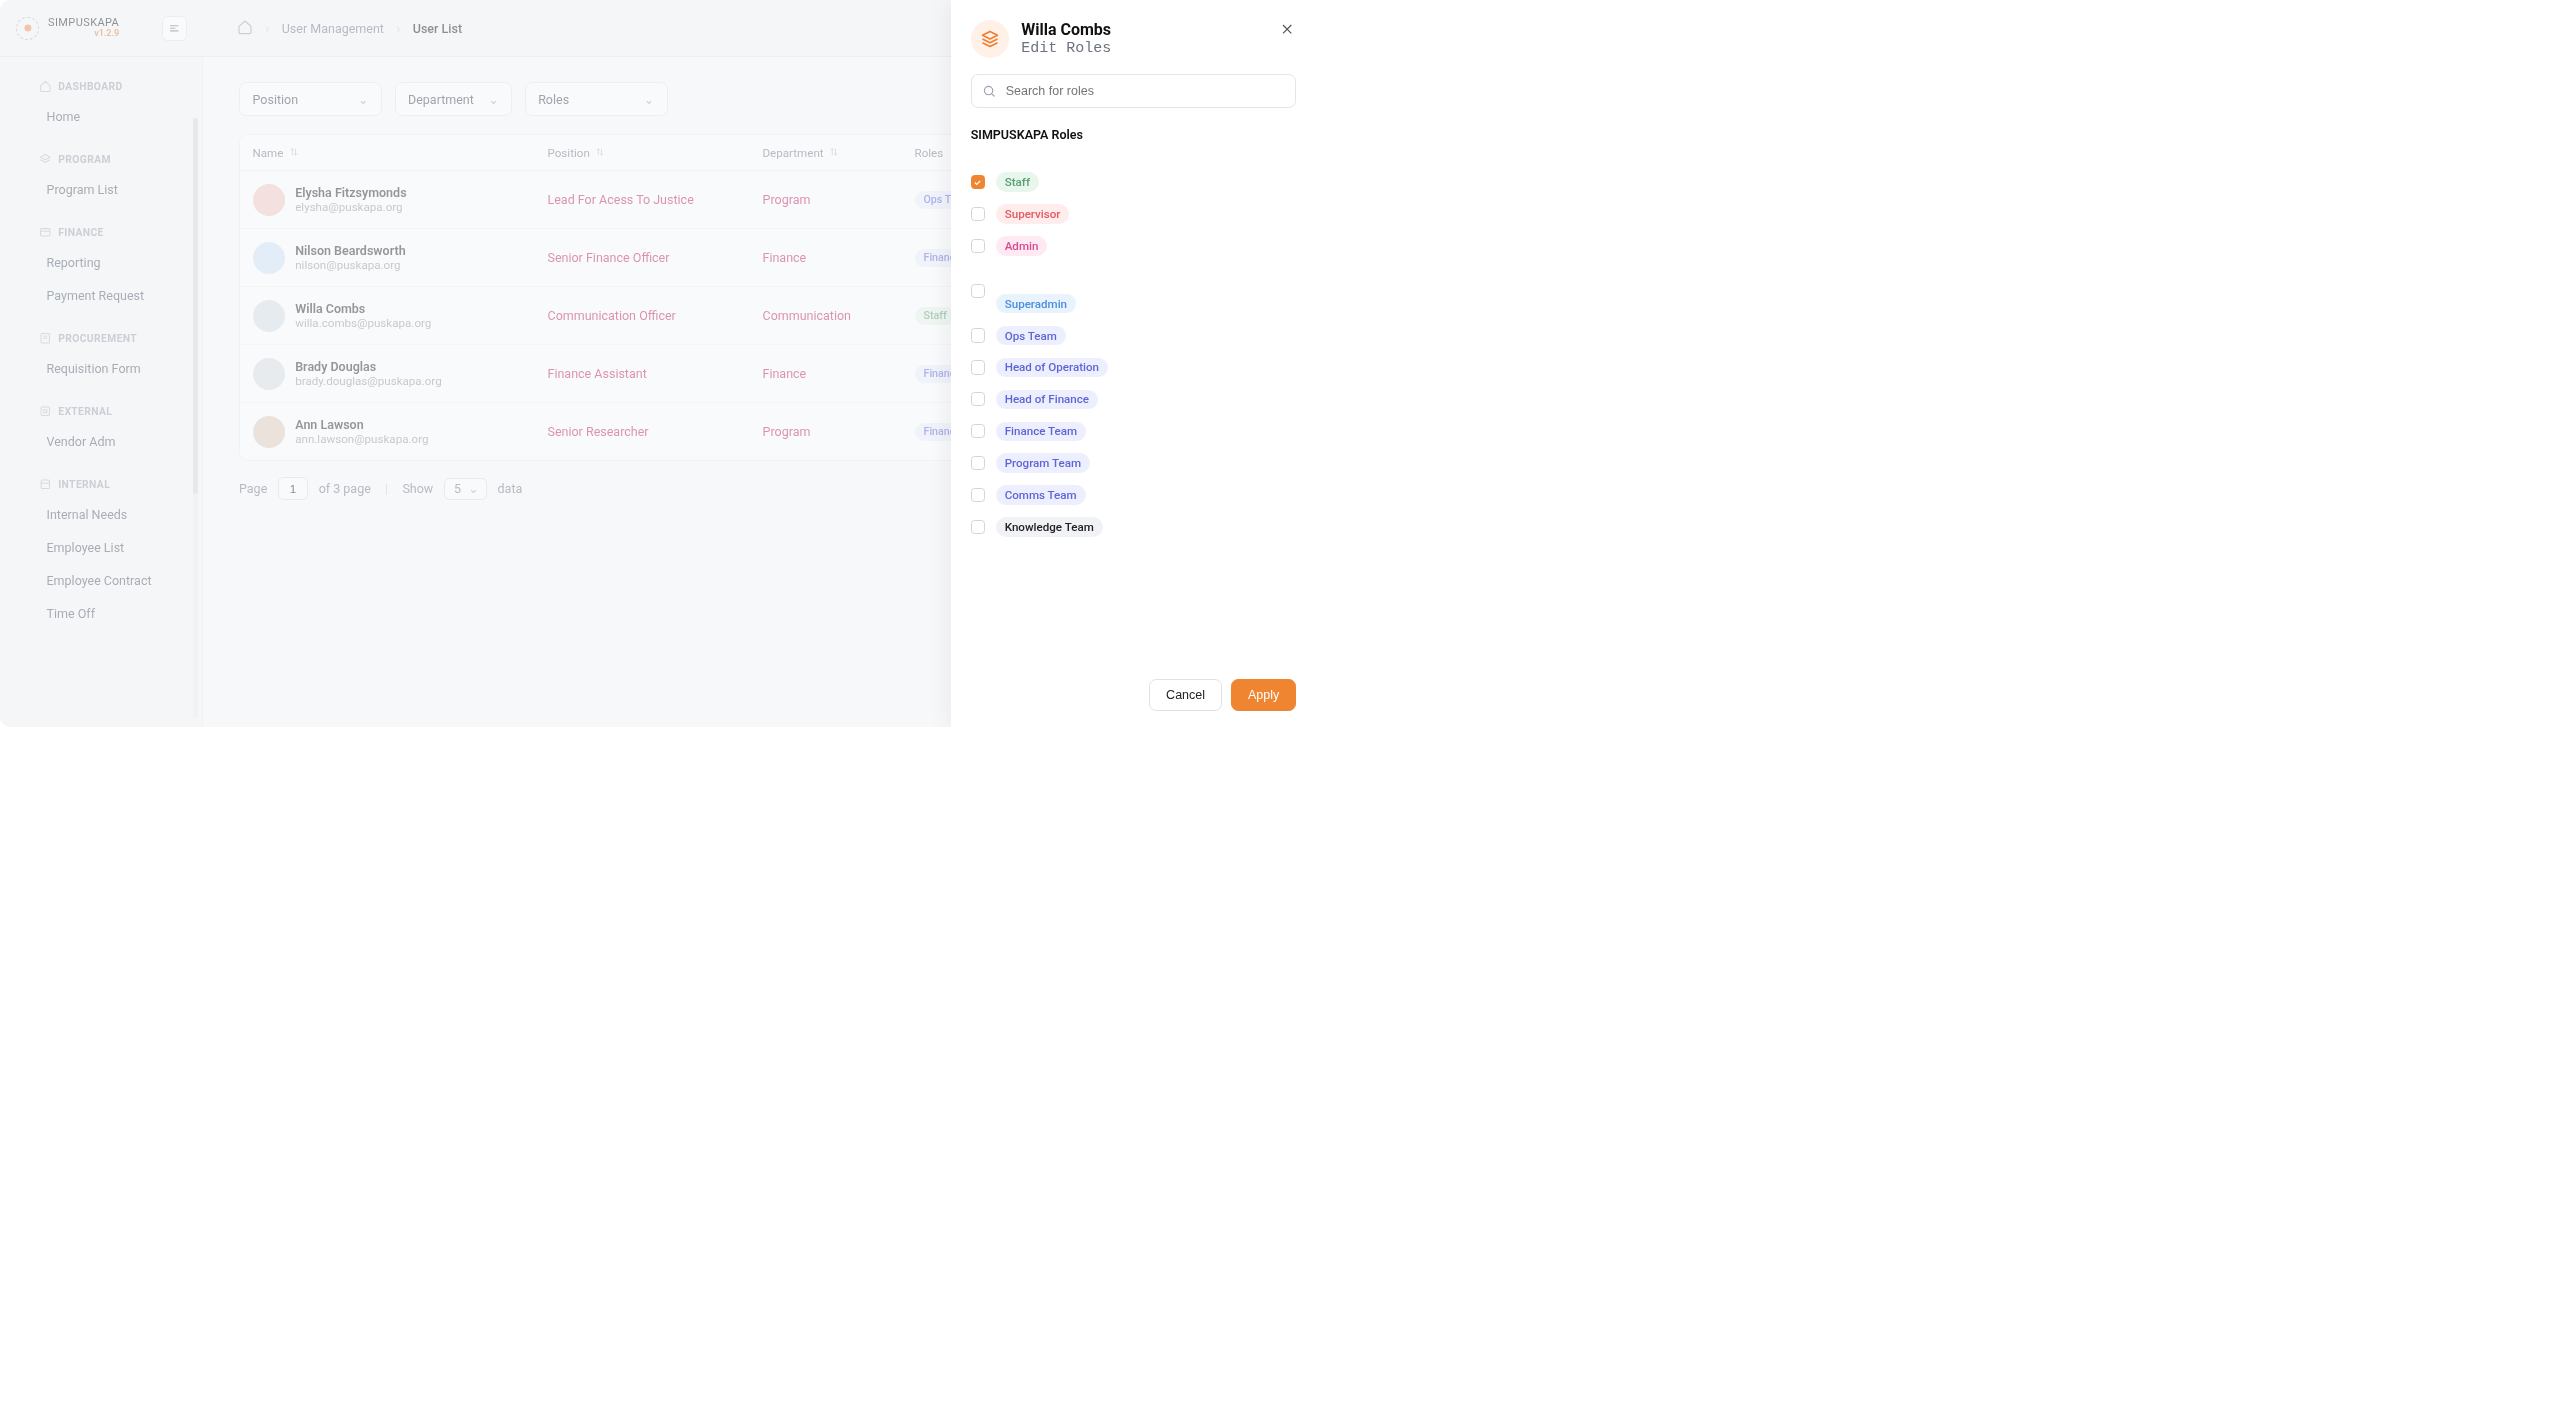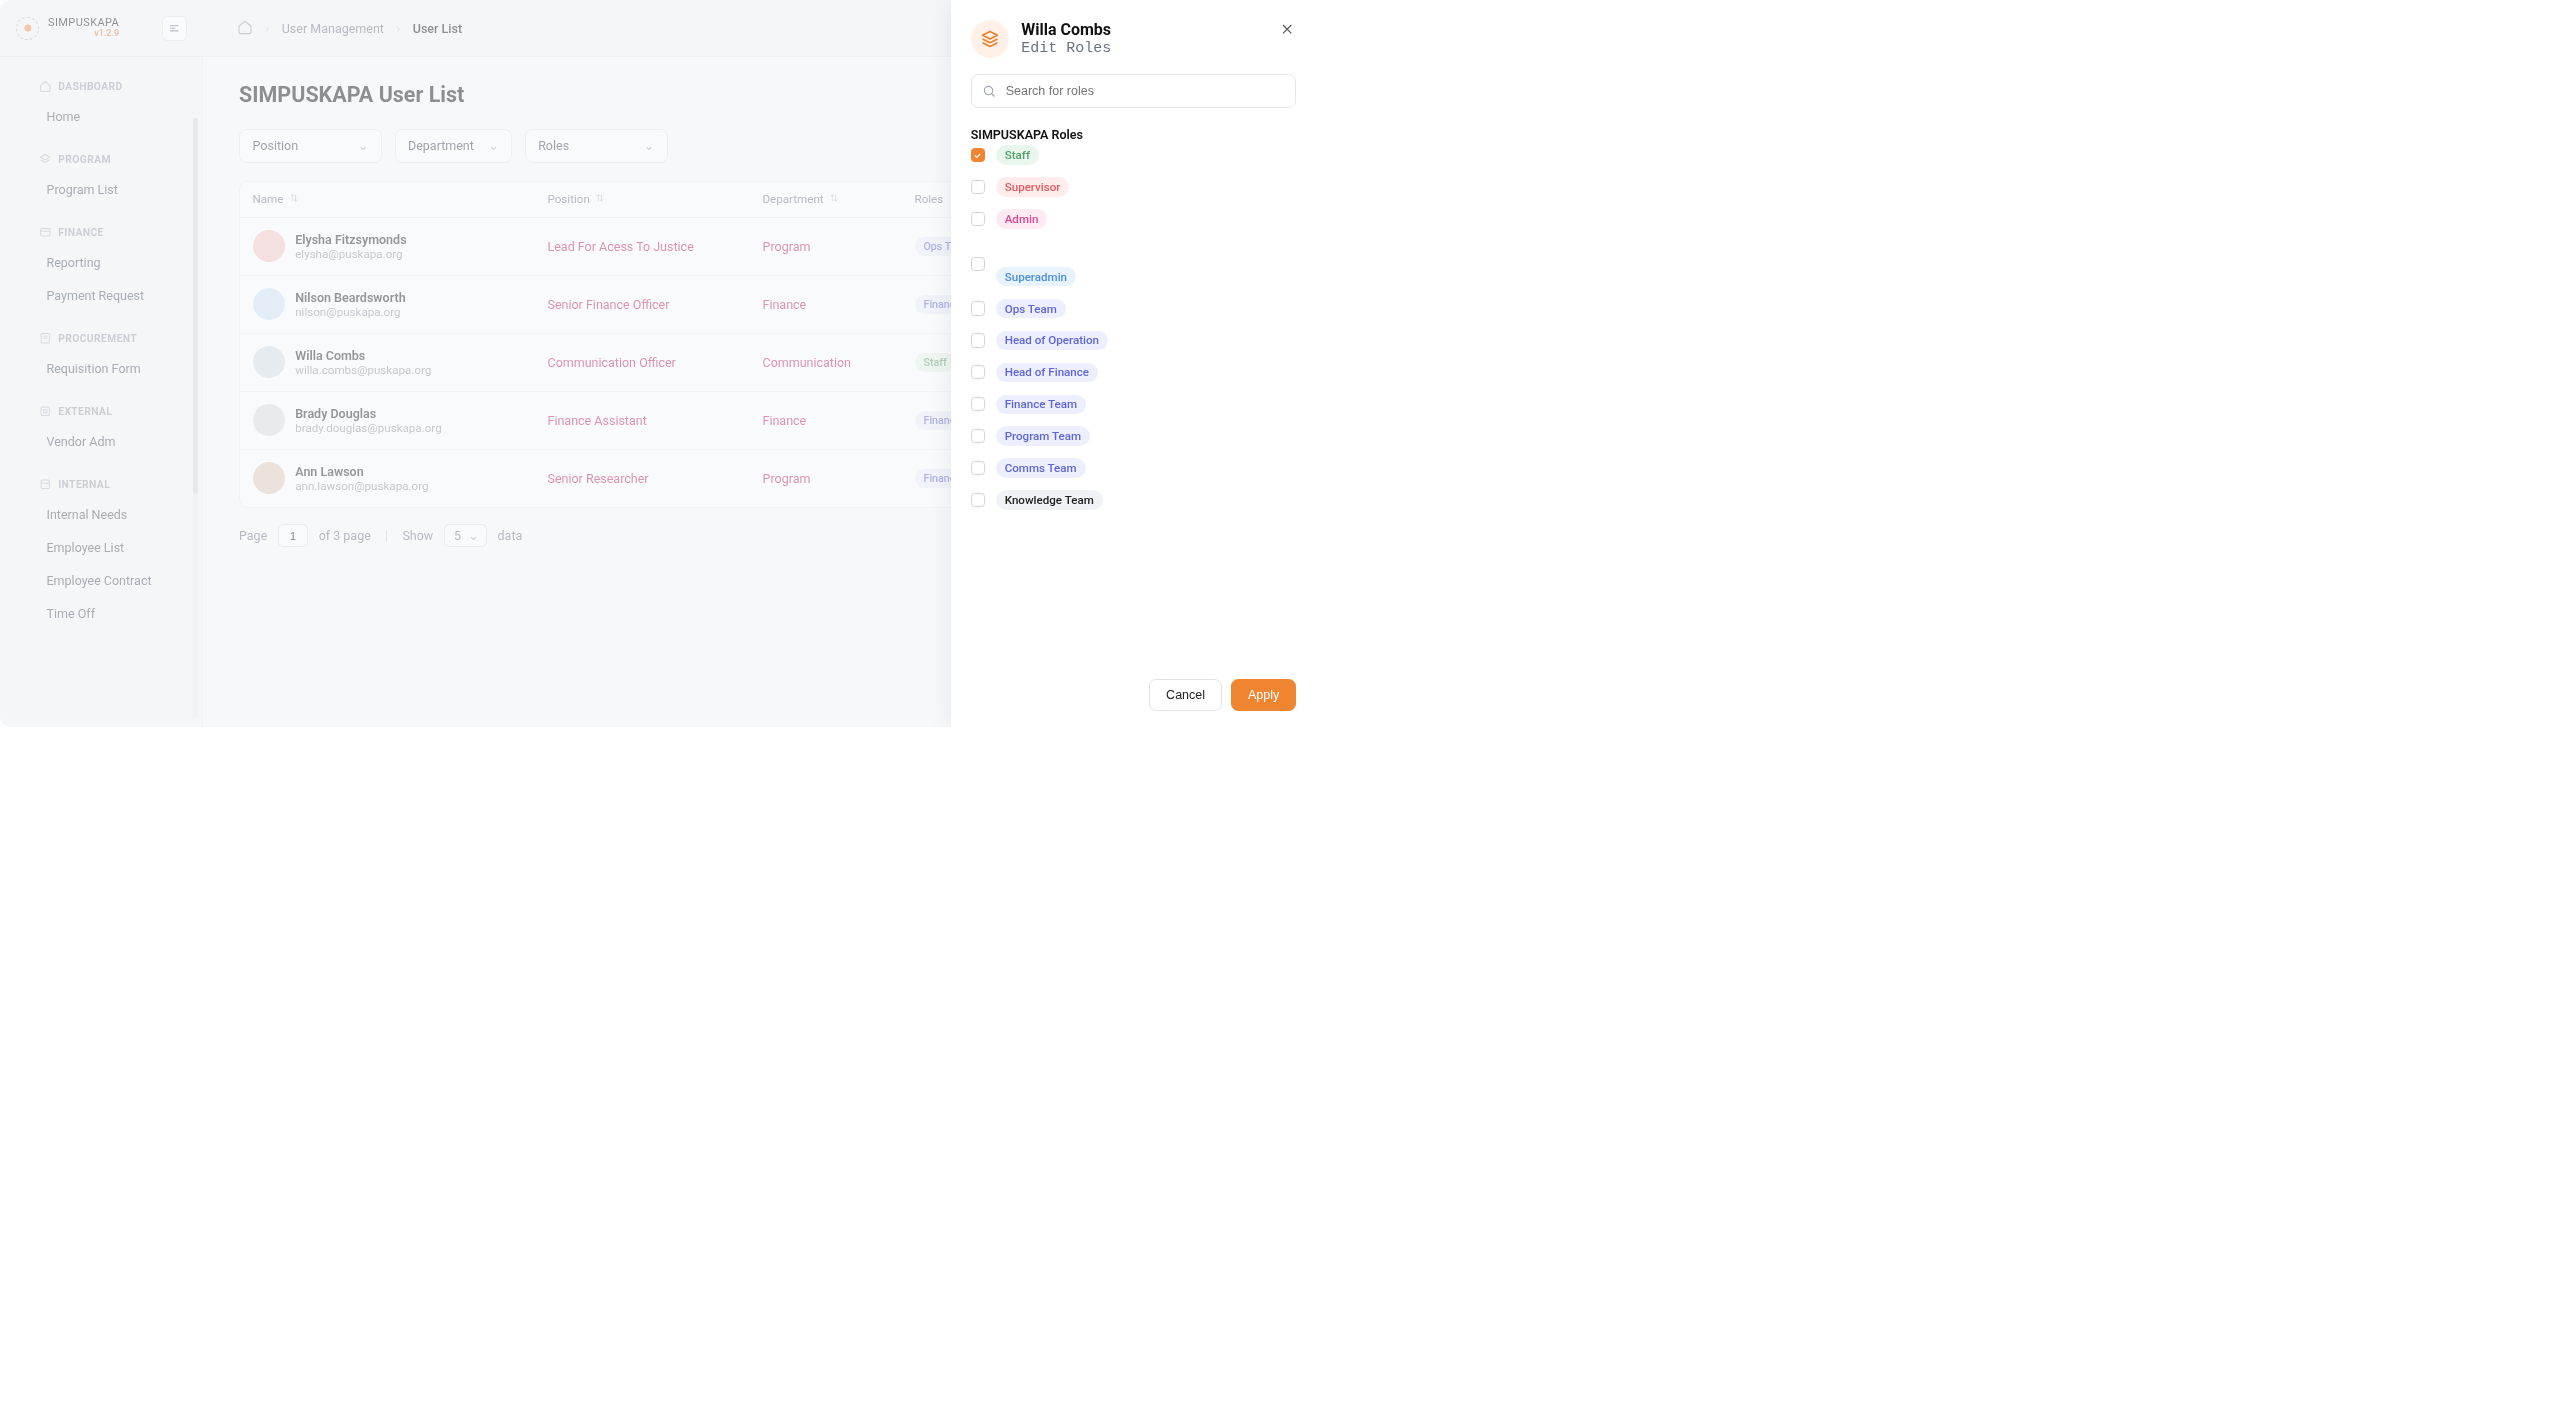--- a/index.html
+++ b/index.html
@@ -204,21 +204,21 @@
 .search-roles {
   margin-top:16px;
   display:flex; align-items:center; gap:9px;
   border:0.9px solid #e3e5ea; border-radius:7.2px;
   height:34px; padding: 0 10.7px;
   color:#9ca3af; font-size:12.5px;
 }
 .search-roles input {
   border:none; outline:none; flex:1; font-size:12.5px; color:#111;
 }
-.roles-heading { font-size:12.5px; font-weight:600; color:#111; margin-top:19.7px; margin-bottom:3px;}
+.roles-heading { font-size:12.5px; font-weight:600; color:#111; margin-top:19.7px; margin-bottom:30px;}
 .role-list { display:flex; flex-direction:column; gap:12.5px;}
 .role-item { display:flex; align-items:center; gap:10.7px; cursor:pointer;}
 .checkbox {
   width:14.3px; height:14.3px; border-radius:3.6px; border:1.3px solid #d0d4dc;
   display:flex; align-items:center; justify-content:center;
   background:#fff;
 }
 .checkbox.checked { background:#f08531; border-color:#f08531;}
 .checkbox.checked svg { color:#fff;}
 .role-badge {
@@ -334,21 +334,20 @@
           <span>INTERNAL</span>
         </div>
         <div class="nav-item">Internal Needs</div>
         <div class="nav-item">Employee List</div>
         <div class="nav-item">Employee Contract</div>
         <div class="nav-item">Time Off</div>
         <div class="nav-gap"></div>
       </div>
 
     <div class="main">
-      <div class="page-title">SIMPUSKAPA User List</div>
 
       <div class="filters">
         <div class="filter-btn">
           <span>Position</span>
           <span class="chev">⌄</span>
         </div>
         <div class="filter-btn sm">
           <span>Department</span>
           <span class="chev">⌄</span>
         </div>

